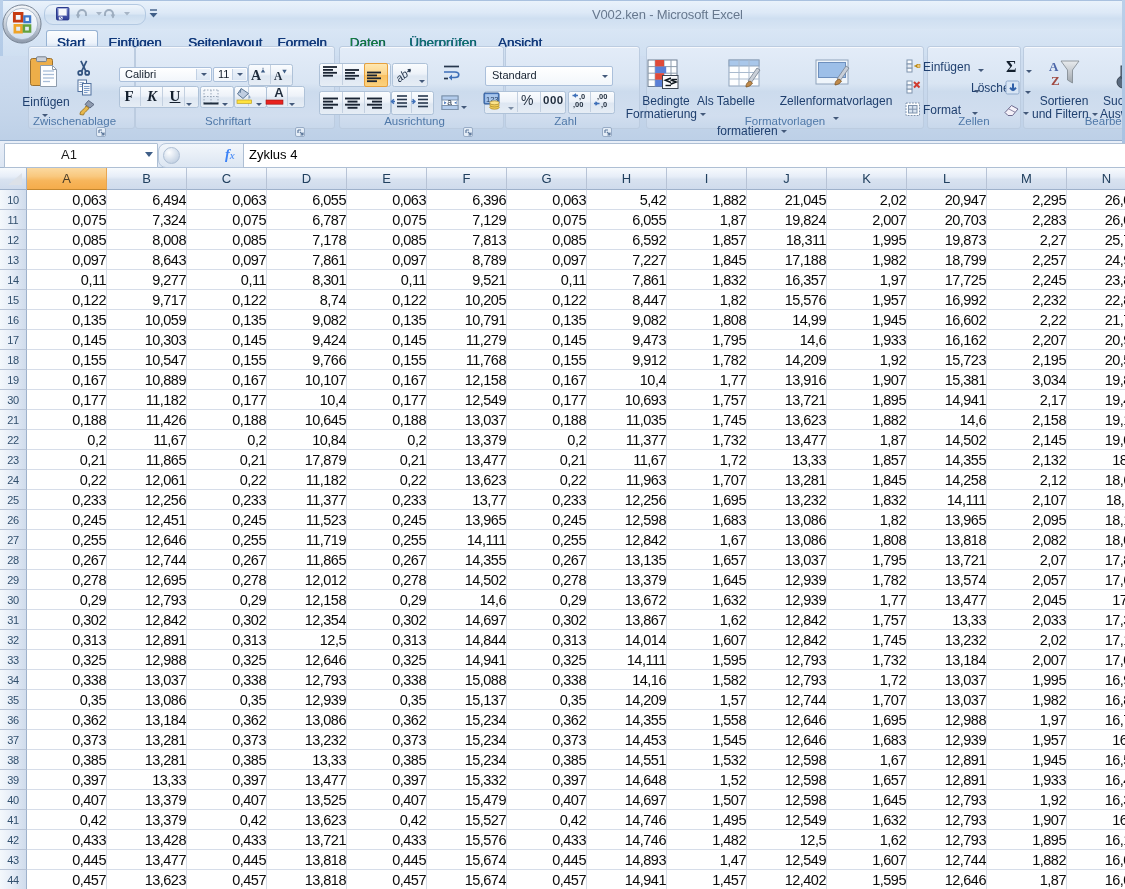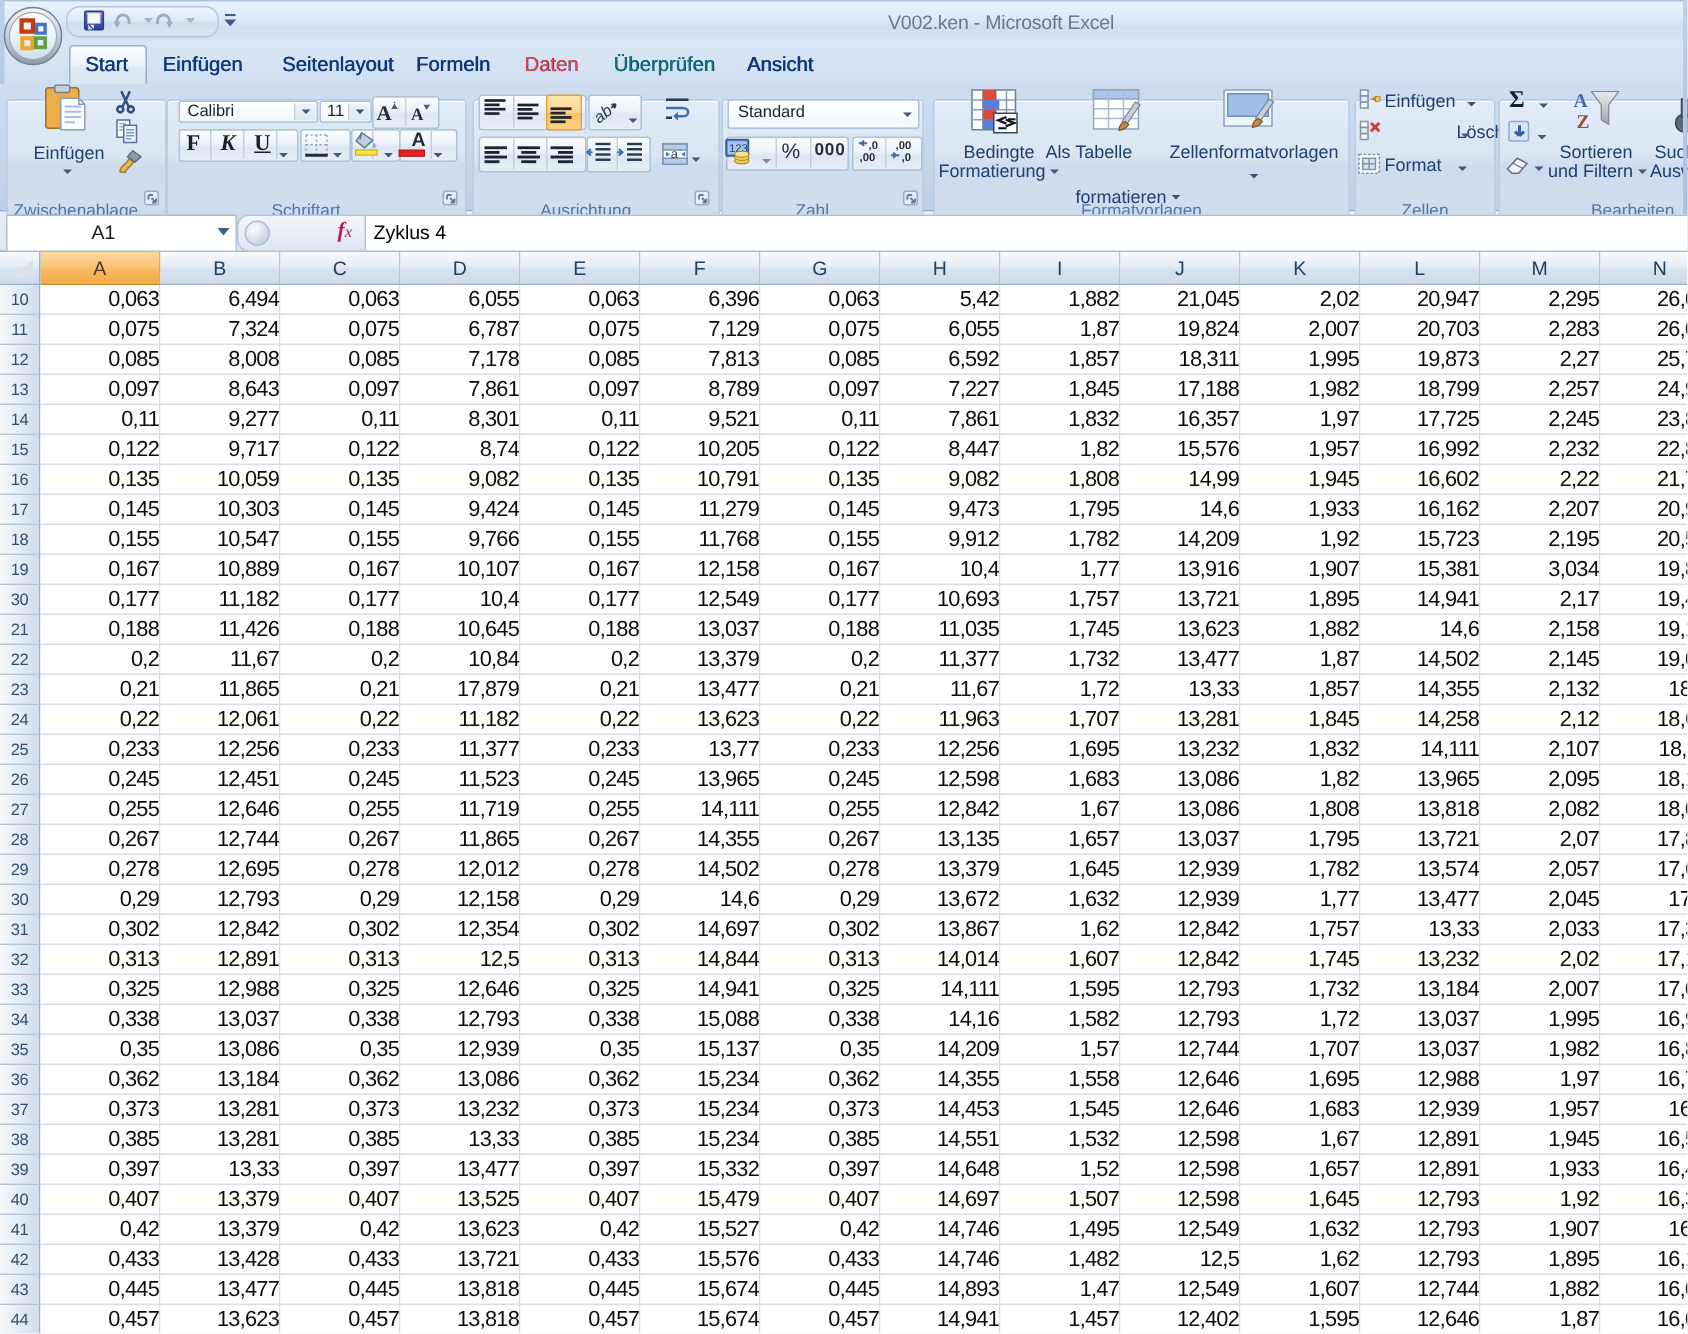--- a/index.html
+++ b/index.html
@@ -1,21 +1,21 @@
 <!DOCTYPE html>
 <html><head><meta charset="utf-8">
 <style>
 html,body{margin:0;padding:0}
 body{width:1125px;height:889px;overflow:hidden;position:relative;
  font-family:"Liberation Sans",sans-serif;background:#fff;}
 .abs{position:absolute}
 svg{display:block;overflow:visible}
-.grp{position:absolute;top:66px;height:81px;border:1px solid #BCCCE0;border-radius:3px;
+.grp{position:absolute;top:46px;height:81px;border:1px solid #BCCCE0;border-radius:3px;
  background:linear-gradient(180deg,#E3ECF8 0%,#D9E5F3 45%,#CCDBED 55%,#D1DEEF 85%,#C8D8EB 100%);
- box-shadow:inset 0 1px 0 rgba(255,255,255,.7);}
+ box-shadow:inset 0 1px 0 rgba(255,255,255,.7);margin-left:24px;}
 .glabel{position:absolute;bottom:1px;left:0;right:0;text-align:center;
  font-size:11.5px;color:#4F78A8;}
 .gl14{right:14px}
 .btnlbl{color:#20406F;font-size:12px;white-space:nowrap}
 .dar{display:inline-block;width:0;height:0;border-left:3px solid transparent;
  border-right:3px solid transparent;border-top:3.5px solid #43597A;vertical-align:middle}
 .combo{position:absolute;background:linear-gradient(#FFFFFF,#F2F6FB);border:1px solid #ABC0DB;
  border-radius:2px;font-size:11px;color:#15202E}
 .combo .ca{position:absolute;right:1px;top:1px;bottom:1px;width:13px;
  background:linear-gradient(#EDF3FA,#DCE7F4);border-left:1px solid #C2D1E4;
@@ -111,21 +111,21 @@
  </g>
 </svg>
 
 <div class="abs" style="left:46px;top:30px;width:50px;height:26px;border-radius:3px 3px 0 0;
  border:1px solid #97B3D3;border-bottom:none;
  background:linear-gradient(180deg,#FBFDFE 0%,#EDF3FB 45%,#DFE9F6 55%,#D8E5F3 100%)"></div>
 <div class="abs" style="left:46px;top:35px;width:50px;text-align:center;font-size:13.5px;color:#10387A;text-shadow:0.4px 0 0 #10387A">Start</div>
 <div class="abs" style="left:105px;top:35px;width:60px;text-align:center;font-size:13.5px;color:#10387A;text-shadow:0.4px 0 0 #10387A">Einfügen</div>
 <div class="abs" style="left:188px;top:35px;width:68px;text-align:center;font-size:13.5px;color:#10387A;text-shadow:0.4px 0 0 #10387A">Seitenlayout</div>
 <div class="abs" style="left:272px;top:35px;width:60px;text-align:center;font-size:13.5px;color:#10387A;text-shadow:0.4px 0 0 #10387A">Formeln</div>
-<div class="abs" style="left:340px;top:35px;width:55px;text-align:center;font-size:13.5px;color:#ef4444;text-shadow:0.4px 0 0 #10387A">Daten</div>
+<div class="abs" style="left:340px;top:35px;width:55px;text-align:center;font-size:13.5px;color:#15803d;text-shadow:0.4px 0 0 #10387A">Daten</div>
 <div class="abs" style="left:409px;top:35px;width:66px;text-align:center;font-size:13.5px;color:#0f766e;text-shadow:0.4px 0 0 #10387A">Überprüfen</div>
 <div class="abs" style="left:492px;top:35px;width:56px;text-align:center;font-size:13.5px;color:#10387A;text-shadow:0.4px 0 0 #10387A">Ansicht</div>
 
 <div class="abs" style="left:0;top:56px;width:1125px;height:84px;
  background:linear-gradient(180deg,#CEDDF0 0%,#C4D5EA 70%,#BDD0E7 100%);
  border-bottom:1px solid #8FAACB"></div>
 
 <div class="abs" style="left:0;top:141px;width:1125px;height:26px;
  background:linear-gradient(180deg,#E9EFF8,#DCE6F3);border-bottom:1px solid #A4B8D0"></div>
 
@@ -534,21 +534,21 @@
  border:1px solid #AEBFD4;border-radius:1px"></div>
 <div class="abs" style="left:4px;top:147px;width:130px;text-align:center;font-size:13px;color:#1A1A1A">A1</div>
 <svg class="abs" style="left:145px;top:152px" width="9" height="6">
     <polygon points="0,0 8,0 4,5" fill="#3F5E87"></polygon>
   </svg>
 
 <div class="abs" style="left:158px;top:143px;width:85px;height:23px;border:1px solid #B6C7DC;border-radius:8px 1px 1px 8px;
  background:linear-gradient(180deg,#F2F6FB,#DCE6F2)"></div>
 <div class="abs" style="left:163px;top:147px;width:15px;height:15px;border-radius:50%;
  background:radial-gradient(circle at 35% 30%,#FDFEFF,#C9D6E6 70%,#ABBED4);border:1px solid #AEBFD4"></div>
-<div class="abs" style="left:225px;top:146px;font-family:'Liberation Serif';font-style:italic;font-size:14.5px;color:#be185d"><b>f</b><span style="font-size:11px">x</span></div>
+<div class="abs" style="left:225px;top:146px;font-family:'Liberation Serif';font-style:italic;font-size:14.5px;color:#3b82f6"><b>f</b><span style="font-size:11px">x</span></div>
 
 <div class="abs" style="left:243px;top:143px;width:882px;height:23px;background:#fff;border:1px solid #AEBFD4;border-right:none"></div>
 <div class="abs" style="left:249px;top:147px;font-size:13px;color:#000">Zyklus 4</div>
 <div class="abs" style="left:0;top:168px;width:1125px;height:721px;overflow:hidden;background:#fff">
     <table class="grid">
       <colgroup>
         <col style="width:27px">
         <col style="width:80px">
         <col style="width:80px">
         <col style="width:80px">

